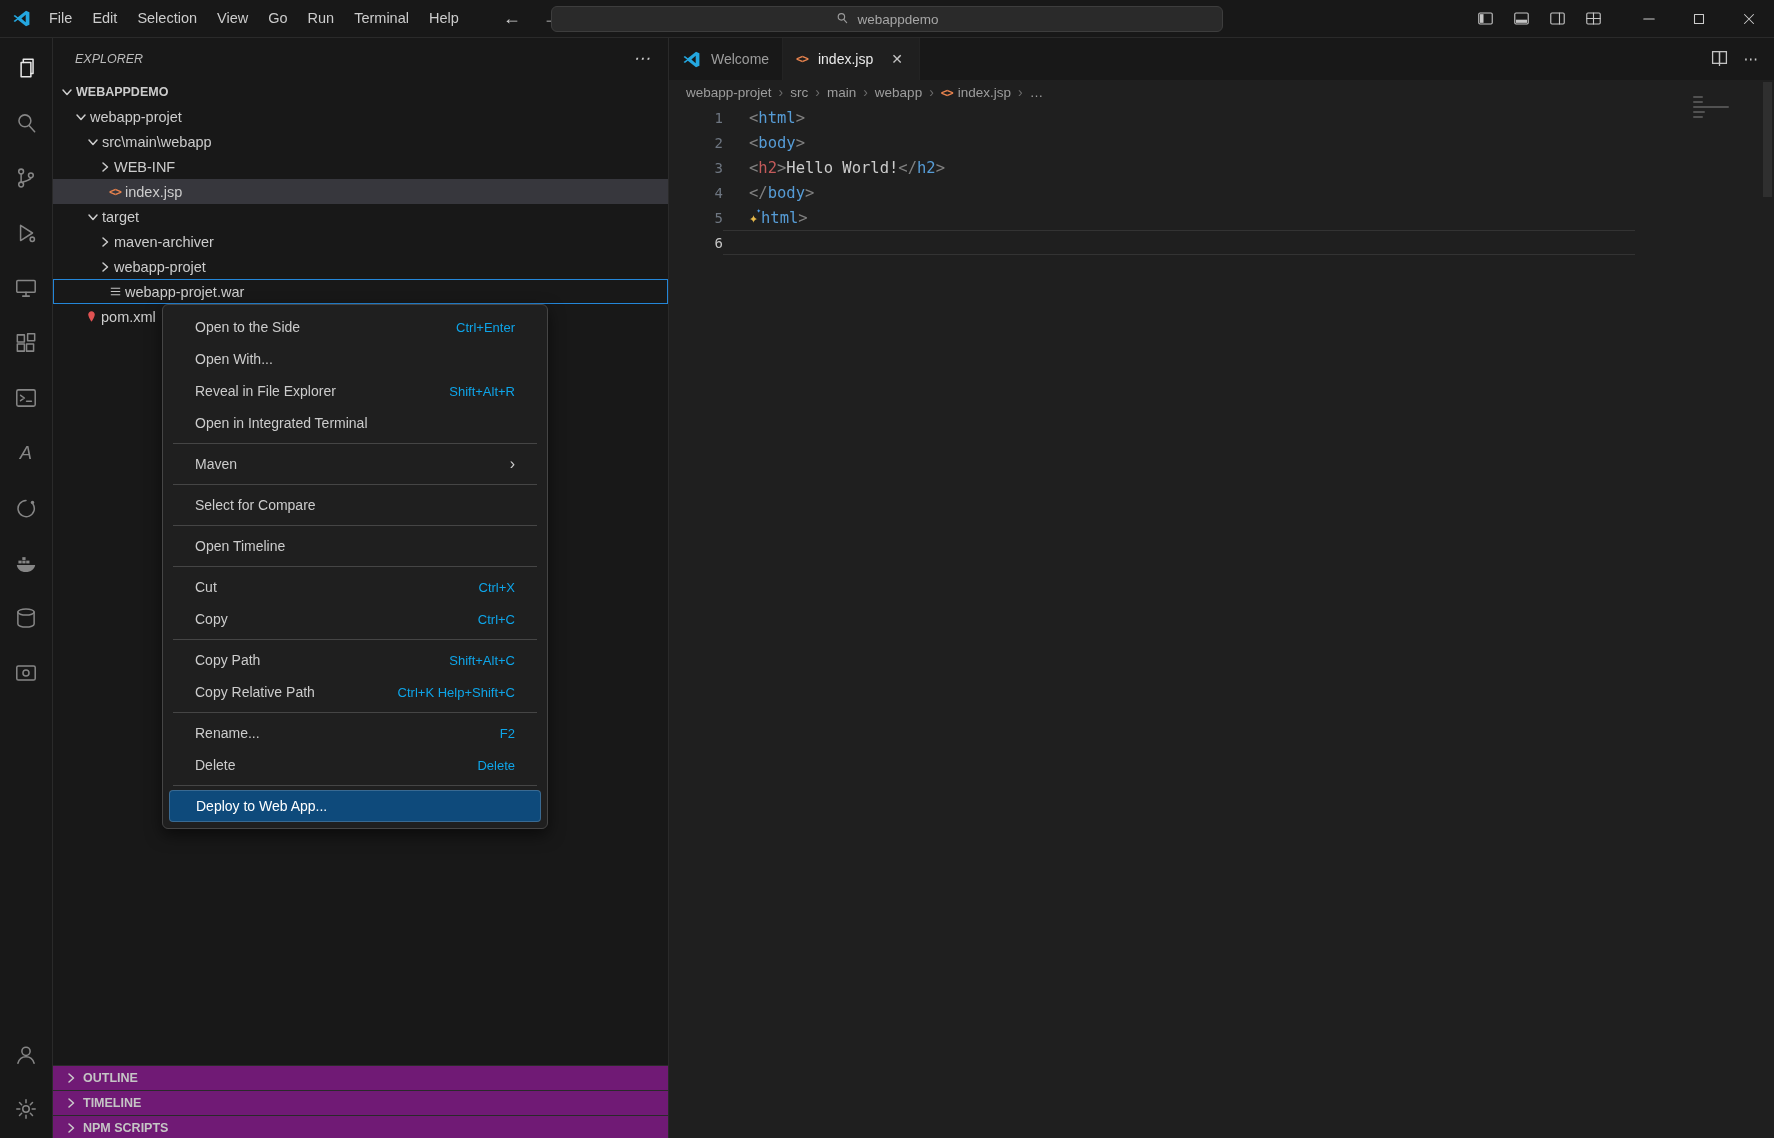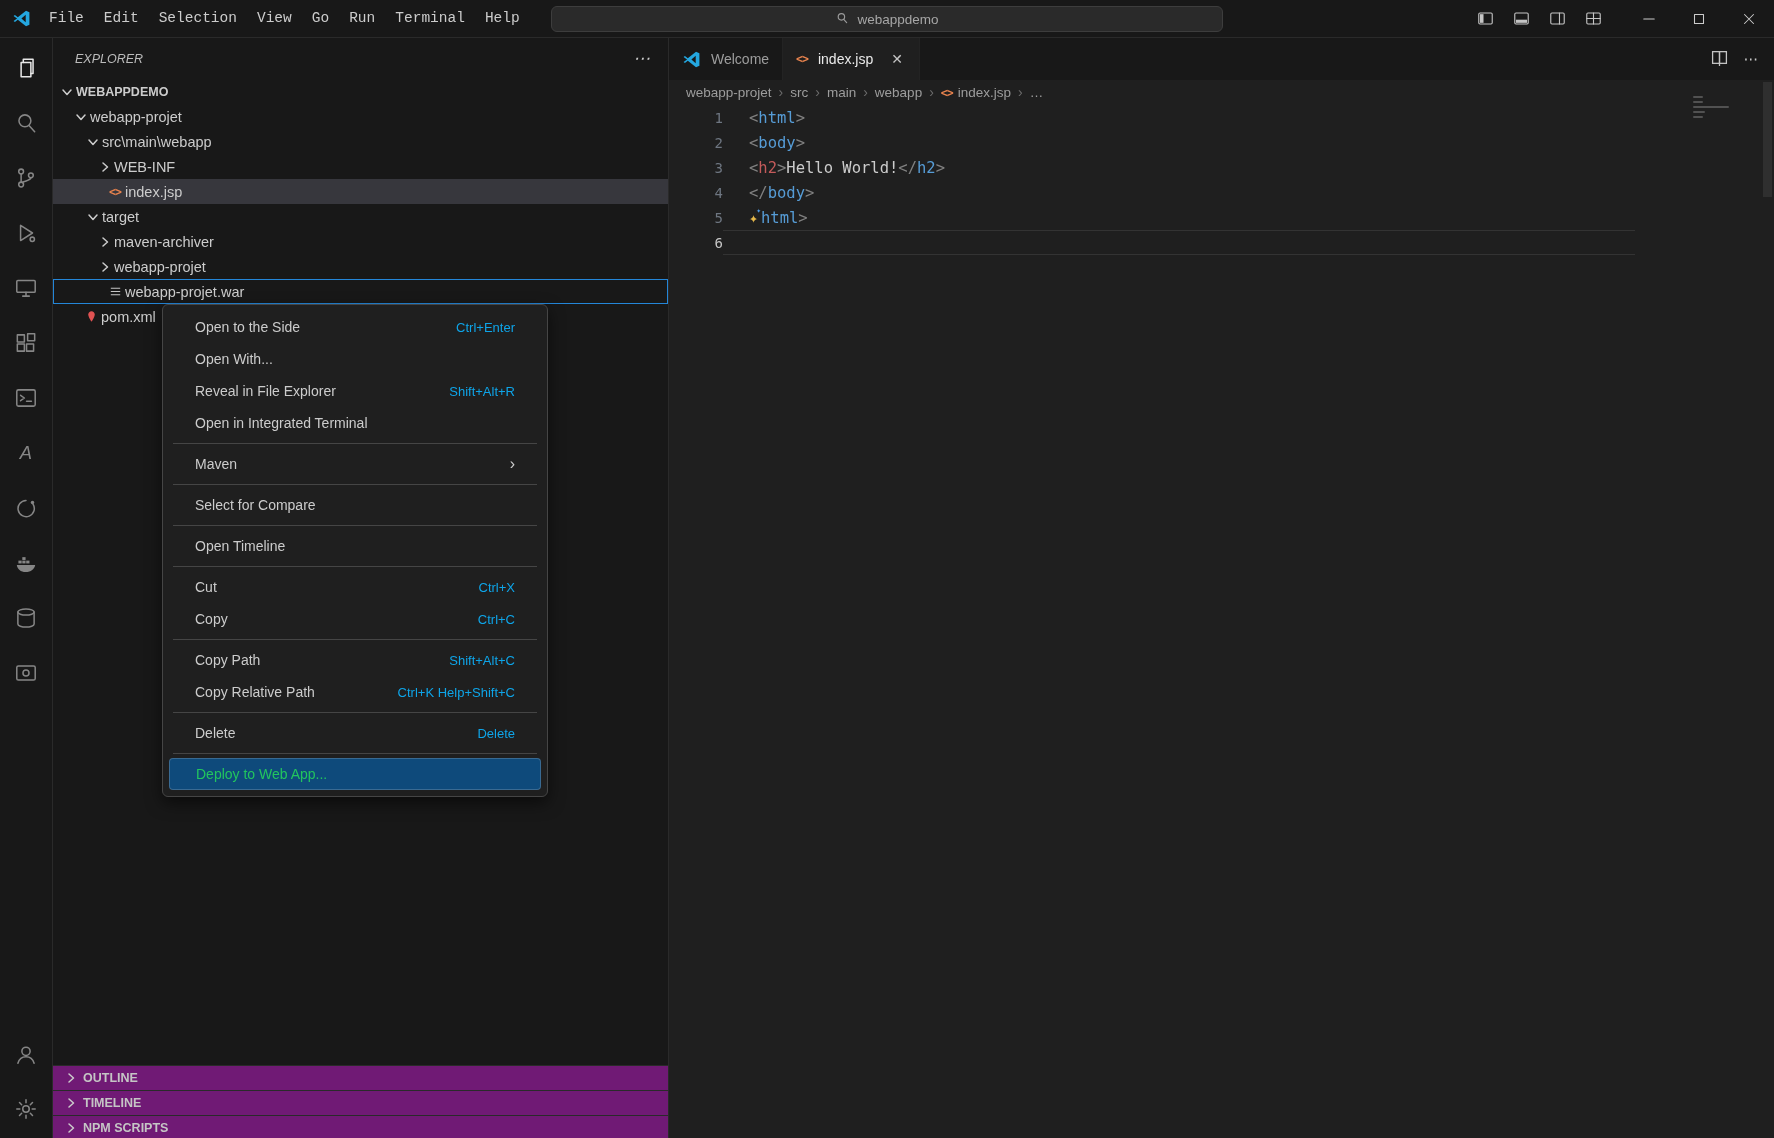--- a/index.html
+++ b/index.html
@@ -4,21 +4,21 @@
 <style>
   * { box-sizing: border-box; margin: 0; padding: 0; }
   html,body { width:1774px; height:1138px; overflow:hidden; }
   body { font-family:"Liberation Sans", sans-serif; background:#1f1f1f; color:#cccccc; font-size:14.5px; }
   .app { position:relative; width:1774px; height:1138px; display:flex; flex-direction:column; }
 
   
   .titlebar { flex:0 0 37px; background:#181818; border-bottom:1px solid #2a2a2a; display:flex; align-items:center; padding-left:12px; position:relative; }
   .tb-logo { display:flex; align-items:center; margin-right:8px; }
   .menus { display:flex; align-items:center; }
-  .menu-item { color:#cccccc; font-size:14.5px; padding:0 10px; height:27px; line-height:27px; border-radius:5px; white-space:nowrap;font-family:Liberation Mono, monospace; }
+  .menu-item { color:#cccccc; font-size:14.5px; padding:0 10px; height:27px; line-height:27px; border-radius:5px; white-space:nowrap; }
   .nav-arrows { display:flex; gap:22px; margin-left:34px; color:#cfcfcf; font-size:18px; }
   .nav-arrows span { cursor:default; }
   .search-box { position:absolute; left:50%; top:6px; transform:translateX(-50%); width:672px; height:26px; background:#2a2a2a; border:1px solid #3d3d3d; border-radius:6px; color:#a6a6a6; font-size:13.5px; display:flex; align-items:center; justify-content:center; gap:8px; }
   .titlebar-right { margin-left:auto; display:flex; align-items:center; height:100%; }
   .tb-icons { display:flex; align-items:center; gap:6px; color:#c5c5c5; margin-right:16px; }
   .tb-icon { width:30px; height:30px; display:flex; align-items:center; justify-content:center; border-radius:5px; }
   .win-btn { width:50px; height:37px; display:flex; align-items:center; justify-content:center; color:#cccccc; }
 
   
   .main { flex:1; display:flex; min-height:0; }
@@ -69,21 +69,21 @@
 
   .minimap { position:absolute; left:1024px; top:58px; width:70px; }
   .minimap .mm-bar { height:2px; background:#7a7a7a; opacity:.55; margin-bottom:3px; border-radius:1px; }
   .vscroll { position:absolute; right:2px; top:44px; width:9px; height:115px; background:#424242; opacity:.45; }
 
   
   .context-menu { position:absolute; left:162px; top:304px; width:386px; background:#1f1f1f; border:1px solid #454545; border-radius:6px; box-shadow:0 6px 16px rgba(0,0,0,.55); padding:6px 0; z-index:20; }
   .mi { height:32px; margin:0 6px; padding:0 26px; display:flex; align-items:center; border-radius:4px; color:#cccccc; font-size:14px; cursor:default; }
   .mi .sc { margin-left:auto; color:#0ea5e9; font-size:13px; padding-left:30px; }
   .mi .sub { margin-left:auto; color:#cccccc; font-size:16px; line-height:1; }
-  .mi.hl { background:#0e4a7b; color:#22c55e; border:1px solid rgba(255,255,255,.18); }
+  .mi.hl { background:#0e4a7b; color:#ffffff; border:1px solid rgba(255,255,255,.18); }
   .msep { height:1px; background:#454545; margin:4px 10px; }
 </style>
 </head>
 <body>
 
 <div class="app">
 
   <div class="titlebar">
     <span class="tb-logo">
         <svg width="19" height="19" viewBox="0 0 24 24">
@@ -500,20 +500,24 @@
       <div class="mi">
         <span>Copy Path</span>
         <span class="sc">Shift+Alt+C</span>
       </div>
       <div class="mi">
         <span>Copy Relative Path</span>
         <span class="sc">Ctrl+K Help+Shift+C</span>
       </div>
       <div class="msep"></div>
       <div class="mi">
+        <span>Rename...</span>
+        <span class="sc">F2</span>
+      </div>
+      <div class="mi">
         <span>Delete</span>
         <span class="sc">Delete</span>
       </div>
       <div class="msep"></div>
       <div class="mi hl">
         <span>Deploy to Web App...</span>
       </div>
     </div>
 
 </div>

